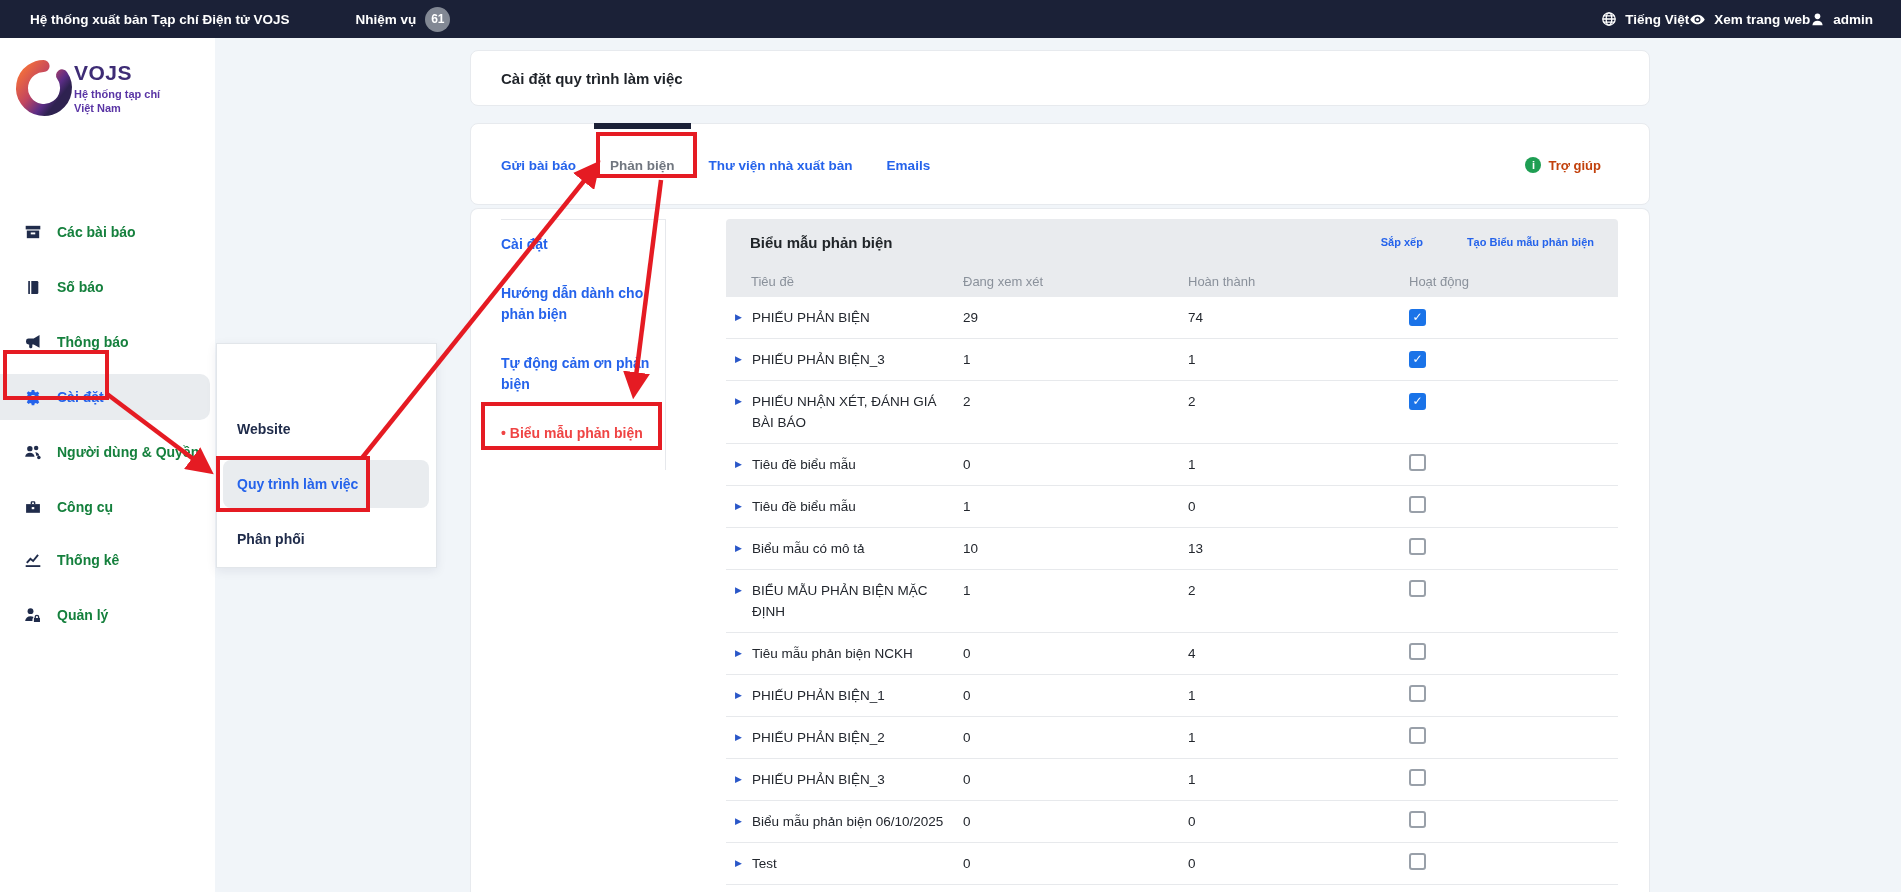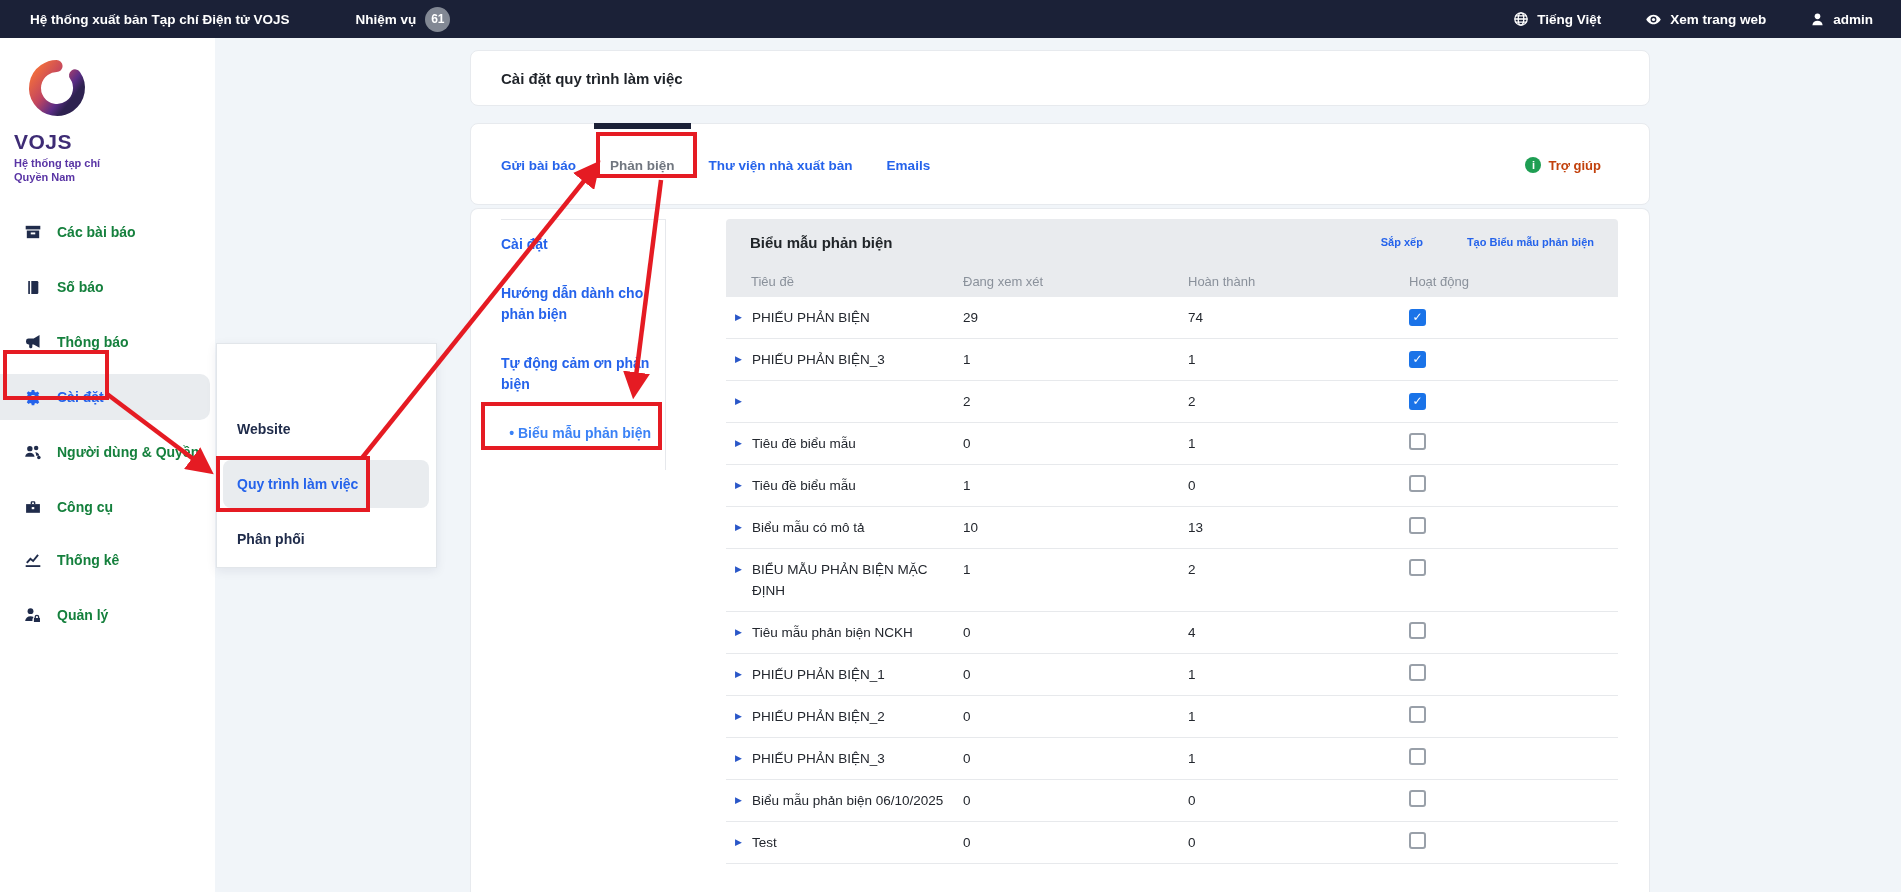--- a/index.html
+++ b/index.html
@@ -7,27 +7,27 @@
   body { font-family:"Liberation Sans","DejaVu Sans",sans-serif; background:#f1f5f9; }
   #app { position:relative; width:1901px; height:892px; }
 
   
   .topbar { position:absolute; left:0; top:0; width:1901px; height:38px; background:#1b2137;
             display:flex; align-items:center; color:#fff; z-index:3; }
   .topbar .brand { margin-left:30px; font-size:13.5px; font-weight:700; }
   .topbar .tasks { margin-left:66px; display:flex; align-items:center; gap:9px; font-size:13.5px; font-weight:700; cursor:pointer; }
   .badge { display:inline-flex; align-items:center; justify-content:center; width:25px; height:25px;
            border-radius:50%; background:#828894; color:#fff; font-size:12px; font-weight:700; }
-  .topbar .right { margin-left:auto; margin-right:28px; display:flex; align-items:center; gap:44px; }
+  .topbar .right { margin-left:auto; margin-right:28px; display:flex; align-items:center; }
   .topnav-item { display:flex; align-items:center; gap:8px; font-size:13.5px; font-weight:700; cursor:pointer; }
   .topnav-item svg { display:block; }
 
   
   .sidebar { position:absolute; left:0; top:38px; width:215px; height:854px; background:#fff; z-index:2; }
-  .logo { position:absolute; left:14px; top:20px; display:flex; align-items:center; gap:12px;flex-direction:column; }
+  .logo { position:absolute; left:14px; top:20px; display:flex; align-items:center; gap:0; }
   .logo-text .acr { font-size:21px; font-weight:700; color:#3e2c75; letter-spacing:.5px; }
   .logo-text .tag { font-size:11px; font-weight:700; color:#5a35a5; line-height:14px; margin-top:2px; }
   .snav { position:absolute; left:0; top:148px; width:215px; }
   .snav-item { position:absolute; left:0; width:210px; height:46px; display:flex; align-items:center;
                padding-left:24px; gap:15px; font-size:14px; font-weight:600; color:#15803d; cursor:pointer; }
   .snav-item svg { flex:0 0 18px; }
   .snav-item.active { background:#e9ecef; border-radius:0 10px 10px 0; color:#2563eb; }
 
   
   .flyout { position:absolute; left:216px; top:343px; width:221px; height:225px; background:#fff;
@@ -51,21 +51,21 @@
                  font-weight:700; display:flex; align-items:center; justify-content:center; font-style:normal; }
   .help .htxt { font-size:13px; font-weight:700; color:#c2410c; }
 
   .main-card { left:470px; top:208px; width:1180px; height:684px; border-bottom:none; border-radius:8px 8px 0 0; }
 
   
   .subnav { position:absolute; left:30px; top:10px; width:165px; border-top:1px solid #e6e8ec;
             border-right:1px solid #e6e8ec; padding:14px 10px 26px 0; }
   .subnav-item { font-size:14px; font-weight:700; color:#2563eb; line-height:21px; width:150px; cursor:pointer; }
   .subnav-item + .subnav-item { margin-top:28px; }
-  .subnav-item.active { color:#3b82f6;text-align:right; }
+  .subnav-item.active { color:#ef4444; }
 
   
   .tablewrap { position:absolute; left:255px; top:10px; width:892px; }
   .thead { background:#e9ebee; border-radius:4px 4px 0 0; }
   .thead-top { height:46px; display:flex; align-items:center; padding:0 24px; }
   .ttitle { font-size:15px; font-weight:700; color:#212529; }
   .tlinks { margin-left:auto; display:flex; gap:44px; }
   .tlink { font-size:11px; font-weight:700; color:#2563eb; cursor:pointer; }
   .grid4 { display:grid; grid-template-columns:237px 225px 221px 1fr; align-items:center; }
   .thead-cols { height:32px; color:#8a919b; font-size:13px; }
@@ -132,21 +132,21 @@
             <stop offset="0.8" stop-color="#5b2d86"></stop>
               <stop offset="1" stop-color="#2e2250"></stop>
           </linearGradient>
         </defs>
         <circle cx="30" cy="30" r="22" fill="none" stroke="url(#lg)" stroke-width="12" stroke-linecap="round" stroke-dasharray="116 40" transform="rotate(-35 30 30)"></circle>
       </svg>
       <div class="logo-text">
         <div class="acr">VOJS</div>
         <div class="tag">
           <div>Hệ thống tạp chí</div>
-          <div>Quyền Nam</div>
+          <div>Việt Nam</div>
         </div>
       </div>
     </div>
 
     <div class="snav">
       <div class="snav-item" style="top:23px">
         <svg width="18" height="18" viewBox="0 0 16 16" fill="#202c4b">
           <path d="M1.5 2.5h13v3.2h-13z"></path>
             <path d="M2.5 6.7h11v6.8h-11z"></path>
             <rect x="6" y="8.4" width="4" height="1.7" fill="#fff"></rect>
@@ -283,20 +283,21 @@
       <span class="rtitle">PHIẾU PHẢN BIỆN_3</span>
     </div>
     <div class="num">1</div>
     <div class="num">1</div>
     <div><span class="cbx checked"><span class="mark">✓</span></span></div>
   </div>
 
   <div class="grid4 trow">
     <div class="title-cell">
       <span class="caret">▶</span>
+      <span class="rtitle">PHIẾU NHẬN XÉT, ĐÁNH GIÁ BÀI BÁO</span>
     </div>
     <div class="num">2</div>
     <div class="num">2</div>
     <div><span class="cbx checked"><span class="mark">✓</span></span></div>
   </div>
 
   <div class="grid4 trow">
     <div class="title-cell">
       <span class="caret">▶</span>
       <span class="rtitle">Tiêu đề biểu mẫu</span>

